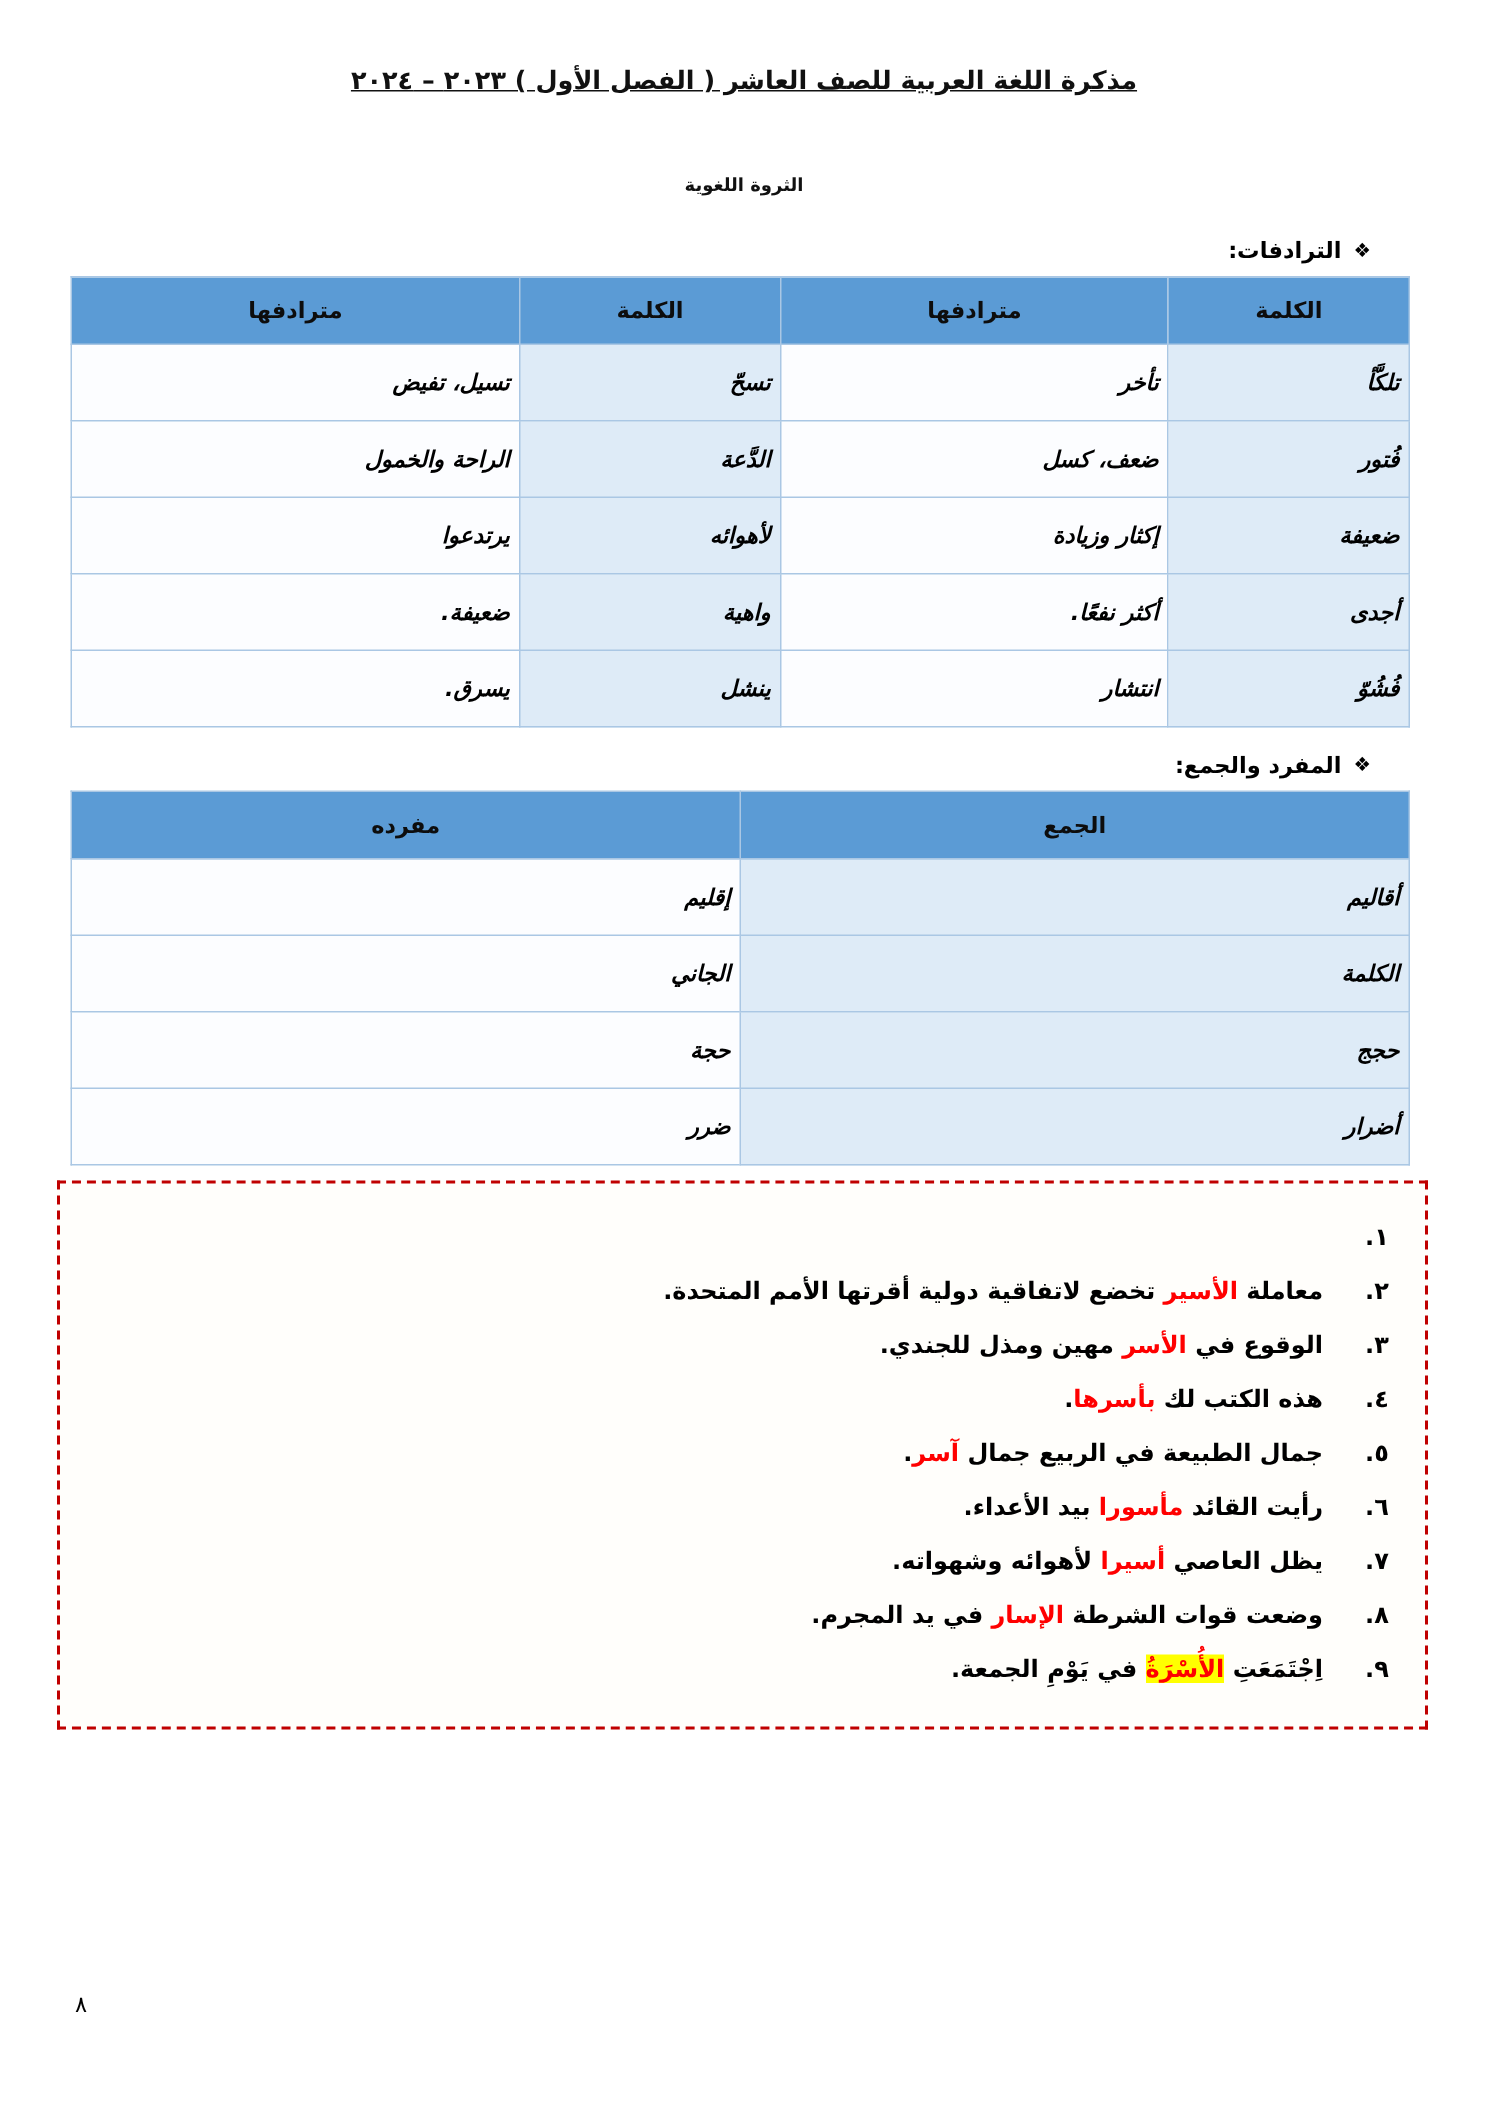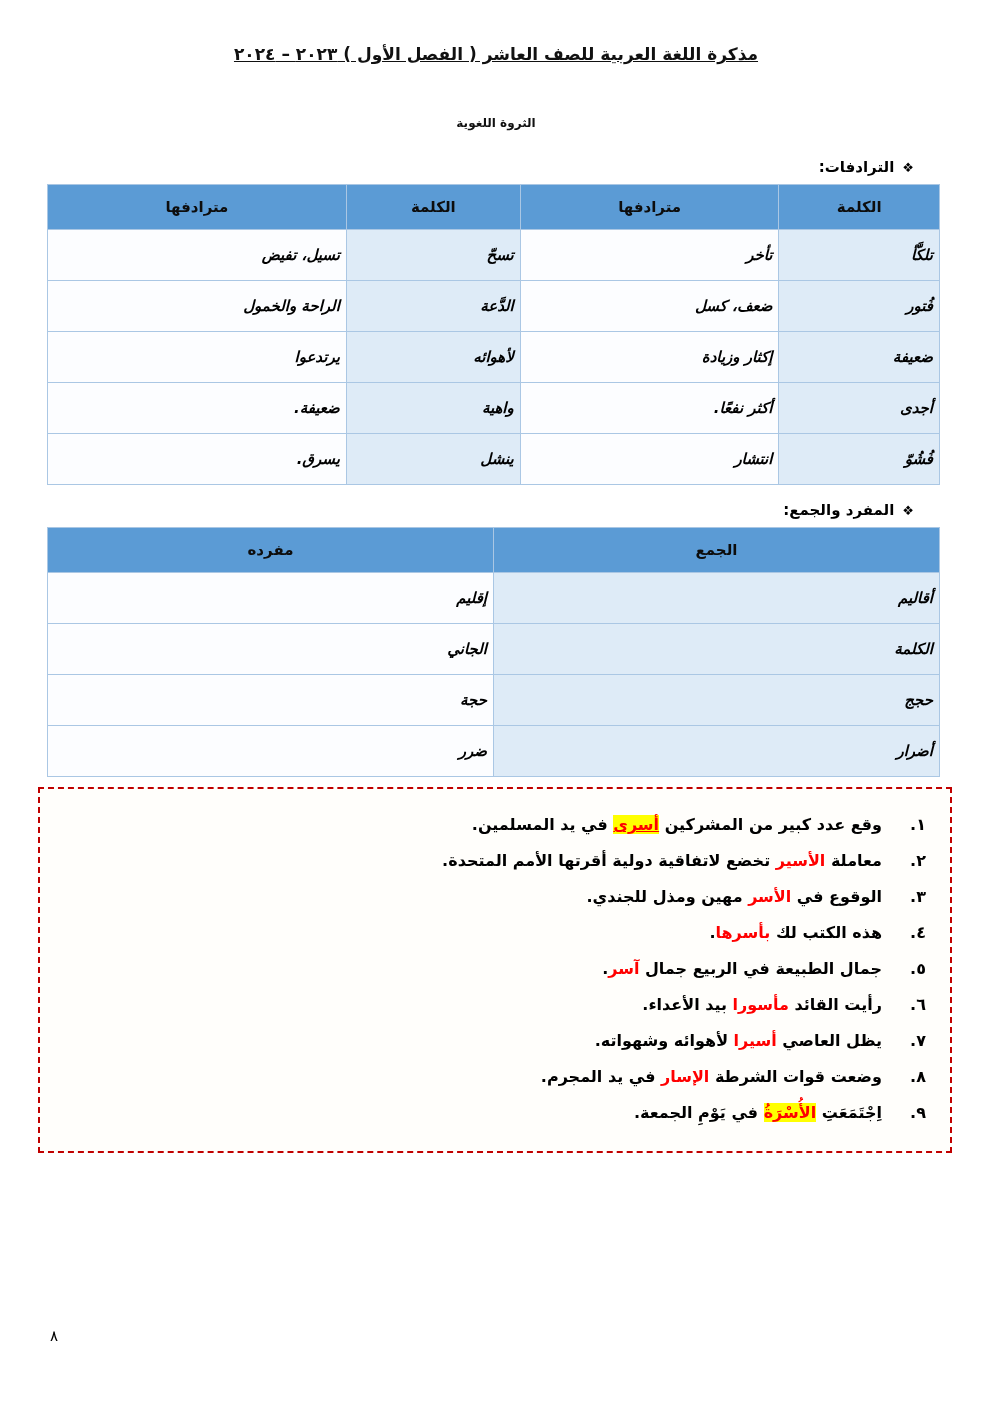--- a/index.html
+++ b/index.html
@@ -194,21 +194,20 @@
           <td>ضرر</td>
         </tr>
       </tbody>
   </table>
 
 
   <div class="ex-box">
     <div id="ex-list">
         <div class="ex-item">
           <span class="ex-num">١.</span>
-          <span class="ex-text"><span>وقع عدد كبير من المشركين </span><span class="answer underline highlight">أسرى</span><span> في يد المسلمين.</span></span>
         </div>
         <div class="ex-item">
           <span class="ex-num">٢.</span>
           <span class="ex-text"><span>معاملة </span><span class="answer">الأسير</span><span> تخضع لاتفاقية دولية أقرتها الأمم المتحدة.</span></span>
         </div>
         <div class="ex-item">
           <span class="ex-num">٣.</span>
           <span class="ex-text"><span>الوقوع في </span><span class="answer">الأسر</span><span> مهين ومذل للجندي.</span></span>
         </div>
         <div class="ex-item">

